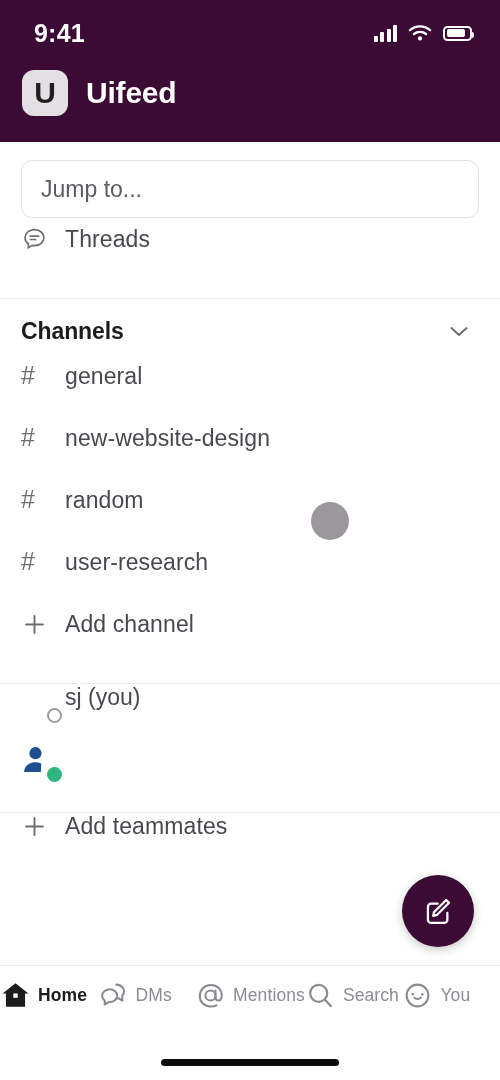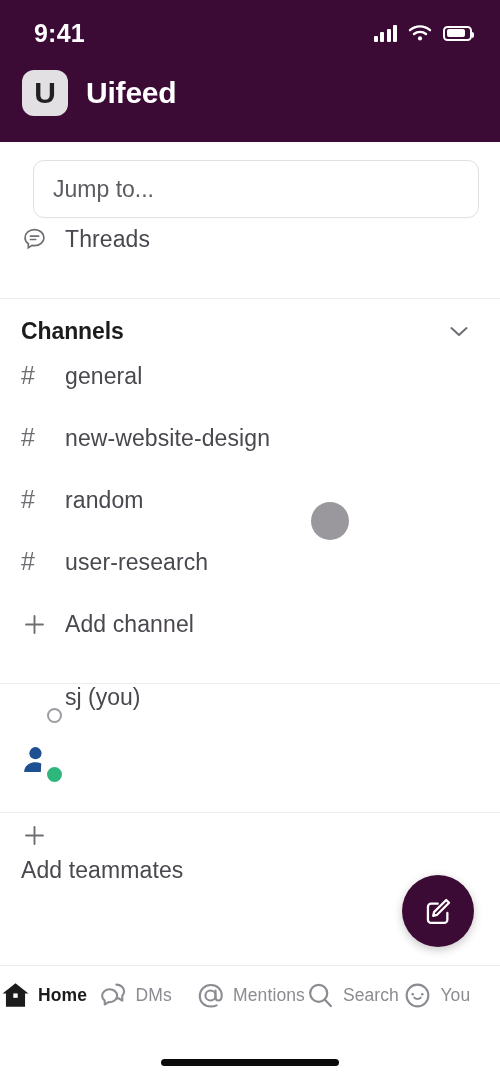--- a/index.html
+++ b/index.html
@@ -34,21 +34,21 @@
   .ws-logo {
     width:46px; height:46px; border-radius:12px; background:#e3e0e4;
     display:flex; align-items:center; justify-content:center;
     font-size:30px; font-weight:700; color:#231f20; line-height:1;
   }
   .ws-name { color:#fff; font-size:30px; font-weight:700; letter-spacing:-.2px; }
 
   
   .body { flex:1 1 auto; overflow:hidden; background:#fff; position:relative; }
 
-  .search-wrap { padding:18px 21px 0 33px; }
+  .search-wrap { padding:18px 21px 0 21px; }
   .search-box {
     height:58px; border:1px solid #e2e0e3; border-radius:11px; background:#fff;
     display:flex; align-items:center; padding:0 19px;
     font-size:23px; color:#5d5a62; box-shadow:0 1px 1px rgba(0,0,0,.015);
   }
 
   .row { display:flex; align-items:flex-start; height:62px; padding:0 21px; }
   .row .ic { width:44px; flex:0 0 44px; display:flex; align-items:center; justify-content:flex-start; }
   .row .lbl { font-size:23px; color:#4a474e; letter-spacing:.1px; }
 
@@ -79,21 +79,21 @@
   .status-dot {
     position:absolute; right:-7px; bottom:-5px;
     width:15px; height:15px; border-radius:50%;
     background:#fff; border:2.5px solid #9e9ba2;
   }
   .status-dot.online { background:#2eb67d; border-color:#2eb67d; box-shadow:0 0 0 2.5px #fff; }
   .avatar-person { width:34px; height:34px; display:block; }
 
   .dm-name { font-size:23px; color:#4a474e; }
 
-  .add-teammates { height:66px;flex-direction:column; }
+  .add-teammates { height:66px; }
 
   
   .fab {
     position:absolute; right:26px; bottom:18px;
     width:72px; height:72px; border-radius:50%;
     background:#3b0b35; display:flex; align-items:center; justify-content:center;
     box-shadow:0 3px 10px rgba(0,0,0,.22);
   }
 
   

